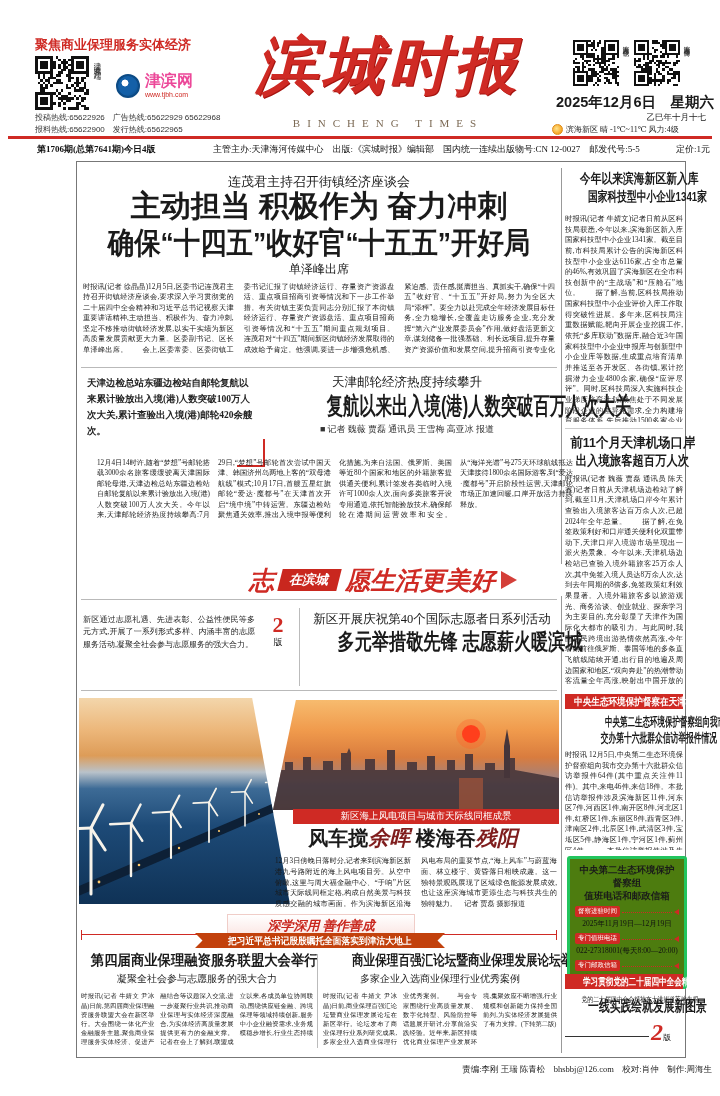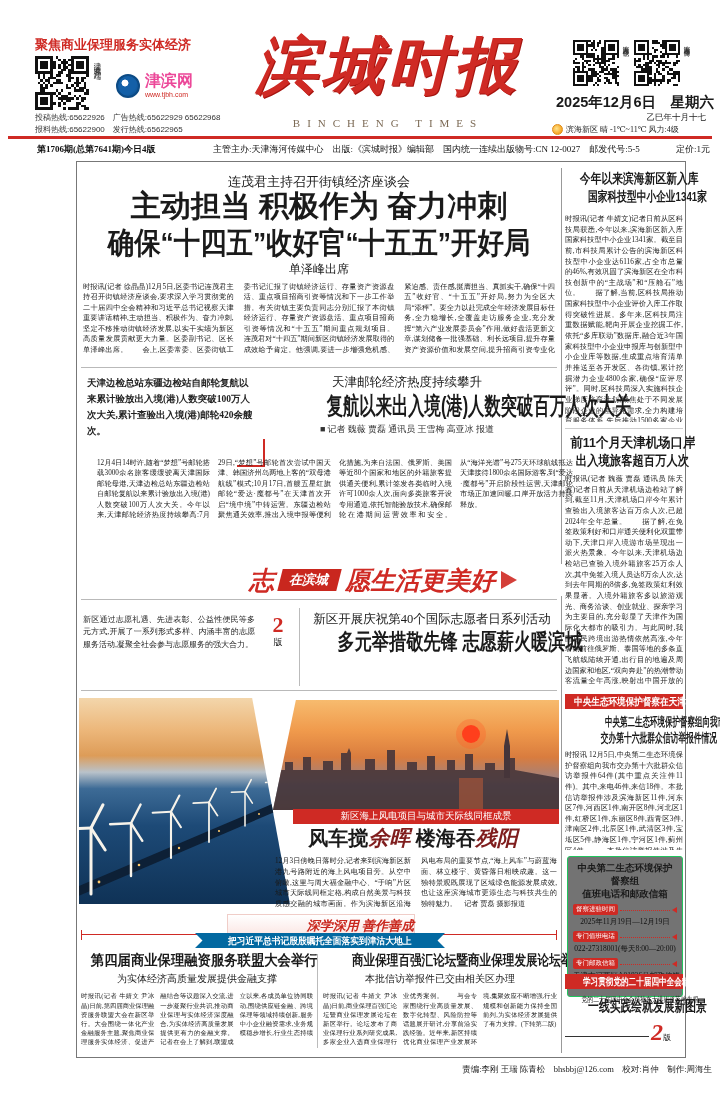--- a/index.html
+++ b/index.html
@@ -88,24 +88,24 @@
       font-size:9.5px;line-height:15px;text-align:center;}
   .ph-h{top:666px;left:186px;width:300px;text-align:center;white-space:nowrap;line-height:1;}
   .ph-h .blk{font-size:20px;font-weight:bold;text-align:right;}
   .ph-h .scr{font-size:21px;font-weight:bold;font-style:italic;color:#7f1d1d;}
   .ph-body{top:694px;left:198px;width:282px;height:56px;column-count:2;column-gap:10px;
       font-size:7.2px;line-height:1.5;overflow:hidden;}
   
   .rails{top:772px;left:4px;width:476px;border-top:1px solid #cf2a24;}
   .rails::before,.rails::after{content:"";position:absolute;top:-5px;height:10px;border-left:1.5px solid #cf2a24;}
   .rails::before{left:0;} .rails::after{right:0;}
-  .ribbon-top{top:752px;left:150px;width:186px;text-align:right;font-size:13px;font-weight:bold;
+  .ribbon-top{top:752px;left:150px;width:186px;text-align:center;font-size:13px;font-weight:bold;
       font-style:italic;color:#c9271e;background:linear-gradient(#ffffff,#fbe4e1);
       border:1px solid #f0cdc8;padding:2px 0;}
-  .ribbon-bot{top:771px;left:118px;width:250px;height:15px;background:#0369a1;color:#fff;
+  .ribbon-bot{top:771px;left:118px;width:250px;height:15px;background:#c2410c;color:#fff;
       font-size:9.5px;line-height:15px;text-align:center;font-weight:bold;
       clip-path:polygon(0 0,100% 0,97% 50%,100% 100%,0 100%,3% 50%);}
   
   .bl{top:790px;left:4px;width:232px;}
   .br{top:790px;left:246px;width:234px;}
   .b-art h3{margin:0;text-align:center;font-size:14.5px;font-weight:bold;line-height:1.2;}
   .b-art .sub{text-align:center;font-size:10px;margin-top:3px;color:#222;}
   .b-art .bd{margin-top:5px;height:62px;column-count:3;column-gap:6px;font-size:6.3px;
       line-height:1.45;overflow:hidden;text-align:justify;}
   .b-vdiv{left:240px;top:792px;height:94px;border-left:1px solid #bbb;}
@@ -116,22 +116,22 @@
   .tech-bd{top:52px;height:208px;}
   .rc-bd{font-size:7.3px;line-height:1.46;overflow:hidden;text-align:justify;color:#1c1c1c;}
   .rc-div1{top:266px;width:118px;border-top:1px solid #ccc;}
   .air-h{top:272px;font-size:13.5px;}
   .air-bd{top:312px;height:214px;}
   .redband{height:15px;background:#cf2a24;color:#fff;text-align:center;line-height:15px;
       font-weight:bold;font-size:10px;}
   .insp-band{top:532px;width:118px;}
   .insp-h{top:552px;font-size:12.5px;}
   .insp-bd{top:588px;height:100px;}
-  .contact{top:694px;left:490px;width:104px;border:1px solid #22c55e;border-radius:3px;
-      padding:5px 5px 15px;background:#737373;}
+  .contact{top:694px;left:490px;width:104px;border:3px solid #22c55e;border-radius:3px;
+      padding:5px 5px 3px;background:#4d7c0f;}
   .contact .t{text-align:center;font-weight:bold;font-size:9.5px;line-height:1.35;}
   .c-row{margin-top:4px;}
   .c-lab{display:flex;align-items:center;gap:2px;}
   .c-lab .chip{background:#cf2a24;color:#fff;font-size:6.5px;padding:1px 3px;border-radius:2px;white-space:nowrap;}
   .c-lab .dots{flex:1;border-bottom:1px dotted #cf2a24;height:1px;}
   .c-lab .arr{width:0;height:0;border-right:5px solid #cf2a24;border-top:3px solid transparent;border-bottom:3px solid transparent;}
   .c-val{text-align:center;font-size:7.5px;margin-top:2px;color:#111;white-space:nowrap;}
   .plenum-band{top:812px;width:118px;}
   .plenum-k{top:833px;font-size:7.5px;text-align:center;width:118px;color:#222;}
   .plenum-h{top:834px;font-size:15px;text-decoration:underline;}
@@ -687,27 +687,27 @@
     <span class="blk sans">风车搅</span><span class="scr">余晖</span><span class="blk sans"> 楼海吞</span><span class="scr">残阳</span>
   </div>
   <div class="ph-body just">12月3日傍晚日落时分,记者来到滨海新区新港九号路附近的海上风电项目旁。从空中俯瞰,这里与周大福金融中心、“于响”片区城市天际线同框定格,构成自然美景与科技质感交融的城市画面。作为滨海新区沿海风电布局的重要节点,“海上风车”与蔚蓝海面、林立楼宇、黄昏落日相映成趣。这一独特景观既展现了区域绿色能源发展成效,也让这座滨海城市更添生态与科技共生的独特魅力。　记者 贾磊 摄影报道</div>
 
   <div class="rails"></div>
   <div class="ribbon-top">深学深用 善作善成</div>
   <div class="ribbon-bot sans"><span class="cx" style="--sx:.92;">把习近平总书记殷殷嘱托全面落实到津沽大地上</span></div>
 
   <div class="bl b-art">
     <h3 class="sans"><span class="cx" style="--sx:.92;">第四届商业保理融资服务联盟大会举行</span></h3>
-    <div class="sub">为实体经济高质量发展提供金融支撑</div>
+    <div class="sub">凝聚全社会参与志愿服务的强大合力</div>
     <div class="bd">时报讯(记者 牛婧文 尹冰晶)日前,第四届商业保理融资服务联盟大会在新区举行。大会围绕一体化产业金融服务主题,聚焦商业保理服务实体经济、促进产融结合等议题深入交流,进一步凝聚行业共识,推动商业保理与实体经济深度融合,为实体经济高质量发展提供更有力的金融支撑。　　记者在会上了解到,联盟成立以来,各成员单位协同联动,围绕供应链金融、跨境保理等领域持续创新,服务中小企业融资需求,业务规模稳步增长,行业生态持续优化,为区域经济发展注入金融活水。(下转第二版)</div>
   </div>
   <div class="b-vdiv"></div>
   <div class="br b-art">
     <h3 class="sans"><span class="cx" style="--sx:.8;">商业保理百强汇论坛暨商业保理发展论坛举行</span></h3>
-    <div class="sub">本批信访举报件已交由相关区办理</div>
+    <div class="sub">多家企业入选商业保理行业优秀案例</div>
     <div class="bd">时报讯(记者 牛婧文 尹冰晶)日前,商业保理百强汇论坛暨商业保理发展论坛在新区举行。论坛发布了商业保理行业系列研究成果,多家企业入选商业保理行业优秀案例。　　与会专家围绕行业高质量发展、数字化转型、风险防控等话题展开研讨,分享前沿实践经验。近年来,新区持续优化商业保理产业发展环境,集聚效应不断增强,行业规模和创新能力保持全国前列,为实体经济发展提供了有力支撑。(下转第二版)</div>
   </div>
 
   <div class="rc rc-h sans tech-h">
     <span class="cx" style="--sx:.8;">今年以来滨海新区新入库</span><br>
     <span class="cx" style="--sx:.72;">国家科技型中小企业1341家</span>
   </div>
   <div class="rc rc-bd tech-bd">时报讯(记者 牛婧文)记者日前从区科技局获悉,今年以来,滨海新区新入库国家科技型中小企业1341家。截至目前,市科技局累计公告的滨海新区科技型中小企业达6116家,占全市总量的46%,有效巩固了滨海新区在全市科技创新中的“主战场”和“压舱石”地位。　　据了解,当前,区科技局推动国家科技型中小企业评价入库工作取得突破性进展。多年来,区科技局注重数据赋能,靶向开展企业挖掘工作,依托“多库联动”数据库,融合近3年国家科技型中小企业申报库与创新型中小企业库等数据,生成重点培育清单并推送至各开发区、各街镇,累计挖掘潜力企业4800余家,确保“应评尽评”。同时,区科技局深入实施科技企业梯度培育计划,聚焦处于不同发展阶段企业的差异化需求,全力构建培育服务体系,先后推动1500多家企业实现从国家科技型中小企业到高新技术企业的跃升,打通企业成长关键节点。此外,区科技局还积极强化实地服务工作,组织20余个宣讲团深入企业开展政策宣讲,手把手就近3000家企业的申报难点进行指导,确保政策红利直达企业“末梢”。</div>
   <div class="rc rc-div1"></div>
 

